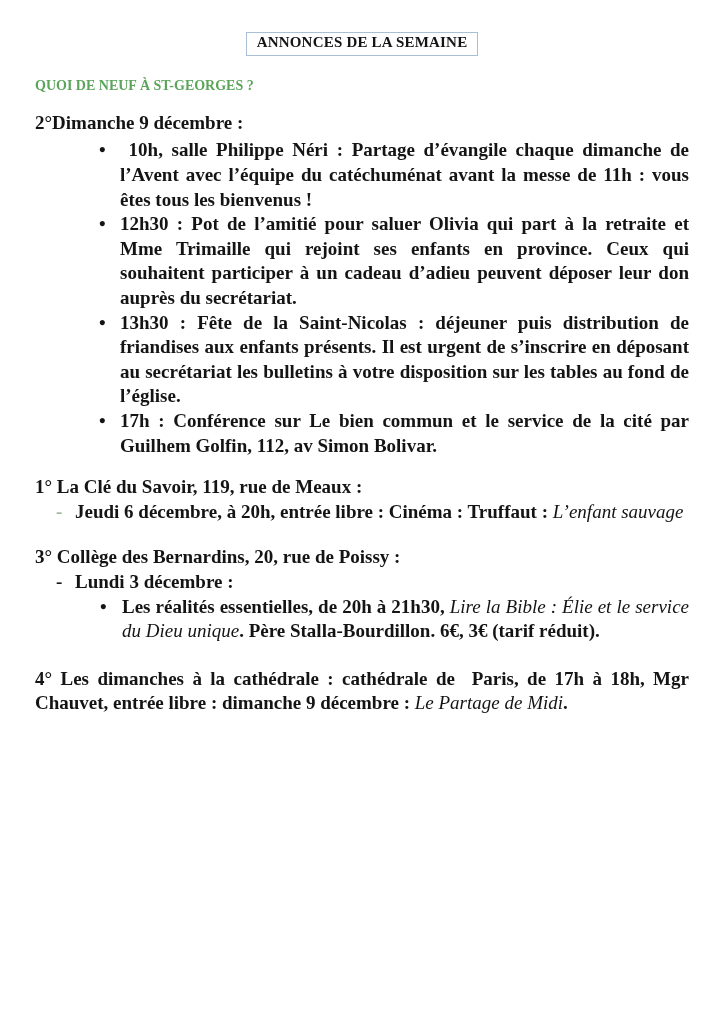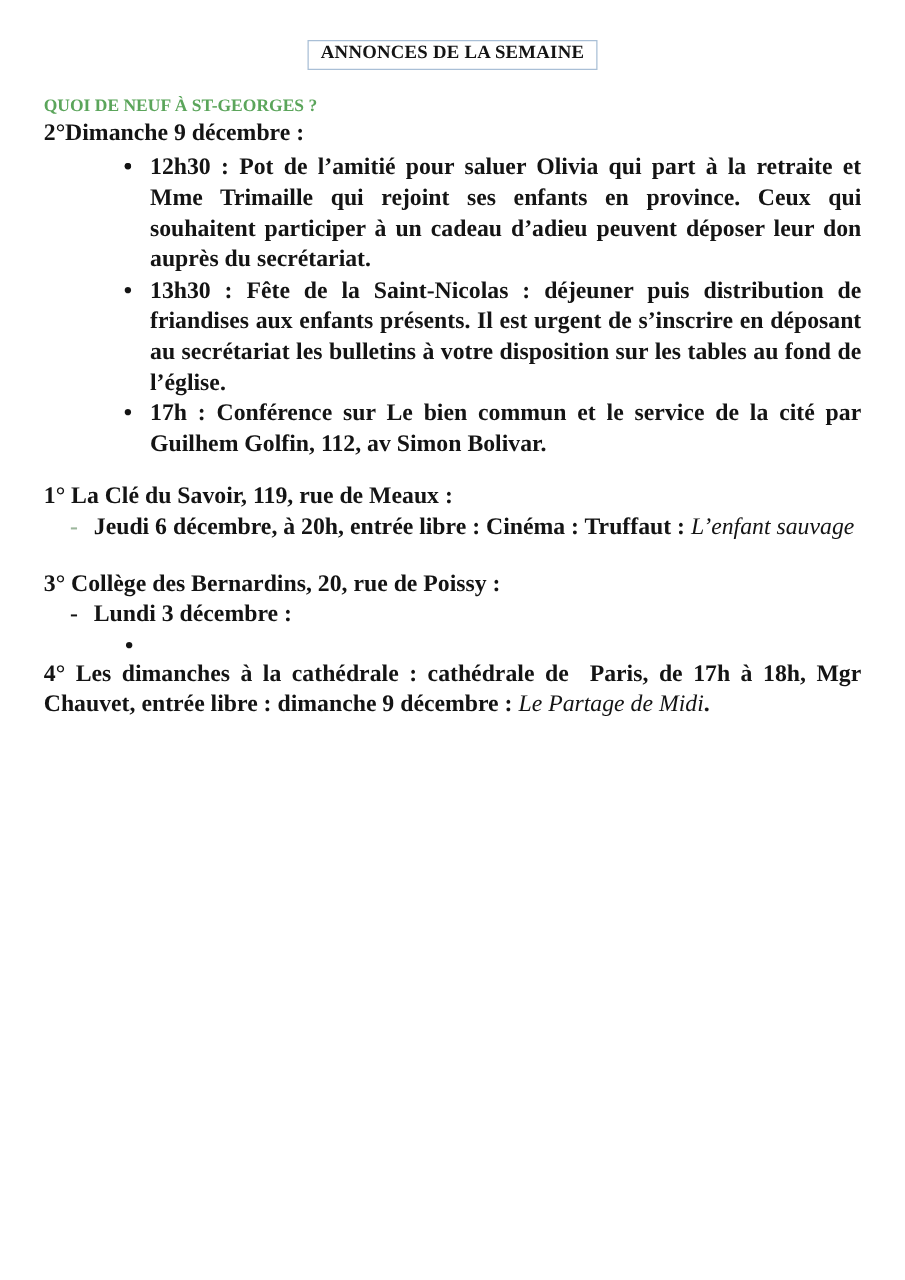--- a/index.html
+++ b/index.html
@@ -34,21 +34,21 @@
   .green-heading{
     color:var(--accent-green);
     font-size:14px;font-weight:bold;margin:0;
   }
   #sg-heading{margin-top:21px;}
   .announcement-red{
     color:var(--accent-red);
     font-weight:bold;line-height:1.36;
     margin-top:16px;
   }
-  .sub-heading{font-weight:bold;margin-top:0;}
+  .sub-heading{font-weight:bold;margin-top:16px;}
   .bullet-list{margin-top:3px;}
   .bullet-item{position:relative;padding-left:85px;}
   .bullet-item>.marker{position:absolute;left:64px;top:0;font-weight:bold;}
   .dash-item{position:relative;padding-left:40px;}
   .dash-item>.marker{position:absolute;left:21px;top:0;font-weight:bold;}
   .dash-item>.marker.green-dash{color:var(--dash-green);}
   .sub-bullet-item{position:relative;padding-left:87px;}
   .sub-bullet-item>.marker{position:absolute;left:65px;top:0;font-weight:bold;}
   .it{font-style:italic;font-weight:normal;}
   #diocese-heading{margin-top:15px;}
@@ -67,20 +67,21 @@
   </div>
 
   <h2 class="green-heading" id="sg-heading">QUOI DE NEUF À ST-GEORGES ?</h2>
 
 
   <p class="sub-heading">2°Dimanche 9 décembre :</p>
 
   <div class="bullet-list">
     <div class="bullet-item">
       <span class="marker">•</span>
+      <p class="jtext bold">&nbsp;10h, salle Philippe Néri : Partage d’évangile chaque dimanche de l’Avent avec l’équipe du catéchuménat avant la messe de 11h : vous êtes tous les bienvenus !</p>
     </div>
     <div class="bullet-item">
       <span class="marker">•</span>
       <p class="jtext bold">12h30 : Pot de l’amitié pour saluer Olivia qui part à la retraite et Mme Trimaille qui rejoint ses enfants en province. Ceux qui souhaitent participer à un cadeau d’adieu peuvent déposer leur don auprès du secrétariat.</p>
     </div>
     <div class="bullet-item">
       <span class="marker">•</span>
       <p class="jtext bold">13h30 : Fête de la Saint-Nicolas : déjeuner puis distribution de friandises aux enfants présents. Il est urgent de s’inscrire en déposant au secrétariat les bulletins à votre disposition sur les tables au fond de l’église.</p>
     </div>
     <div class="bullet-item">
@@ -97,17 +98,18 @@
   </div>
 
 
   <p class="sub-heading" id="d3-heading">3° Collège des Bernardins, 20, rue de Poissy :</p>
   <div class="dash-item">
     <span class="marker">-</span>
     <p class="bold">Lundi 3 décembre :</p>
   </div>
   <div class="sub-bullet-item">
     <span class="marker">•</span>
+    <p class="jtext bold"><span>Les réalités essentielles, de 20h à 21h30, </span><span class="it">Lire la Bible : Élie et le service du Dieu unique</span><span>. Père Stalla-Bourdillon. 6€, 3€ (tarif réduit).</span></p>
   </div>
 
   <p class="jtext bold" id="d4-para"><span>4° Les dimanches à la cathédrale : cathédrale de &nbsp;Paris, de 17h à 18h, Mgr Chauvet, entrée libre : dimanche 9 décembre : </span><span class="it">Le Partage de Midi</span><span>.</span></p>
 
 </div>
 
 </body></html>

